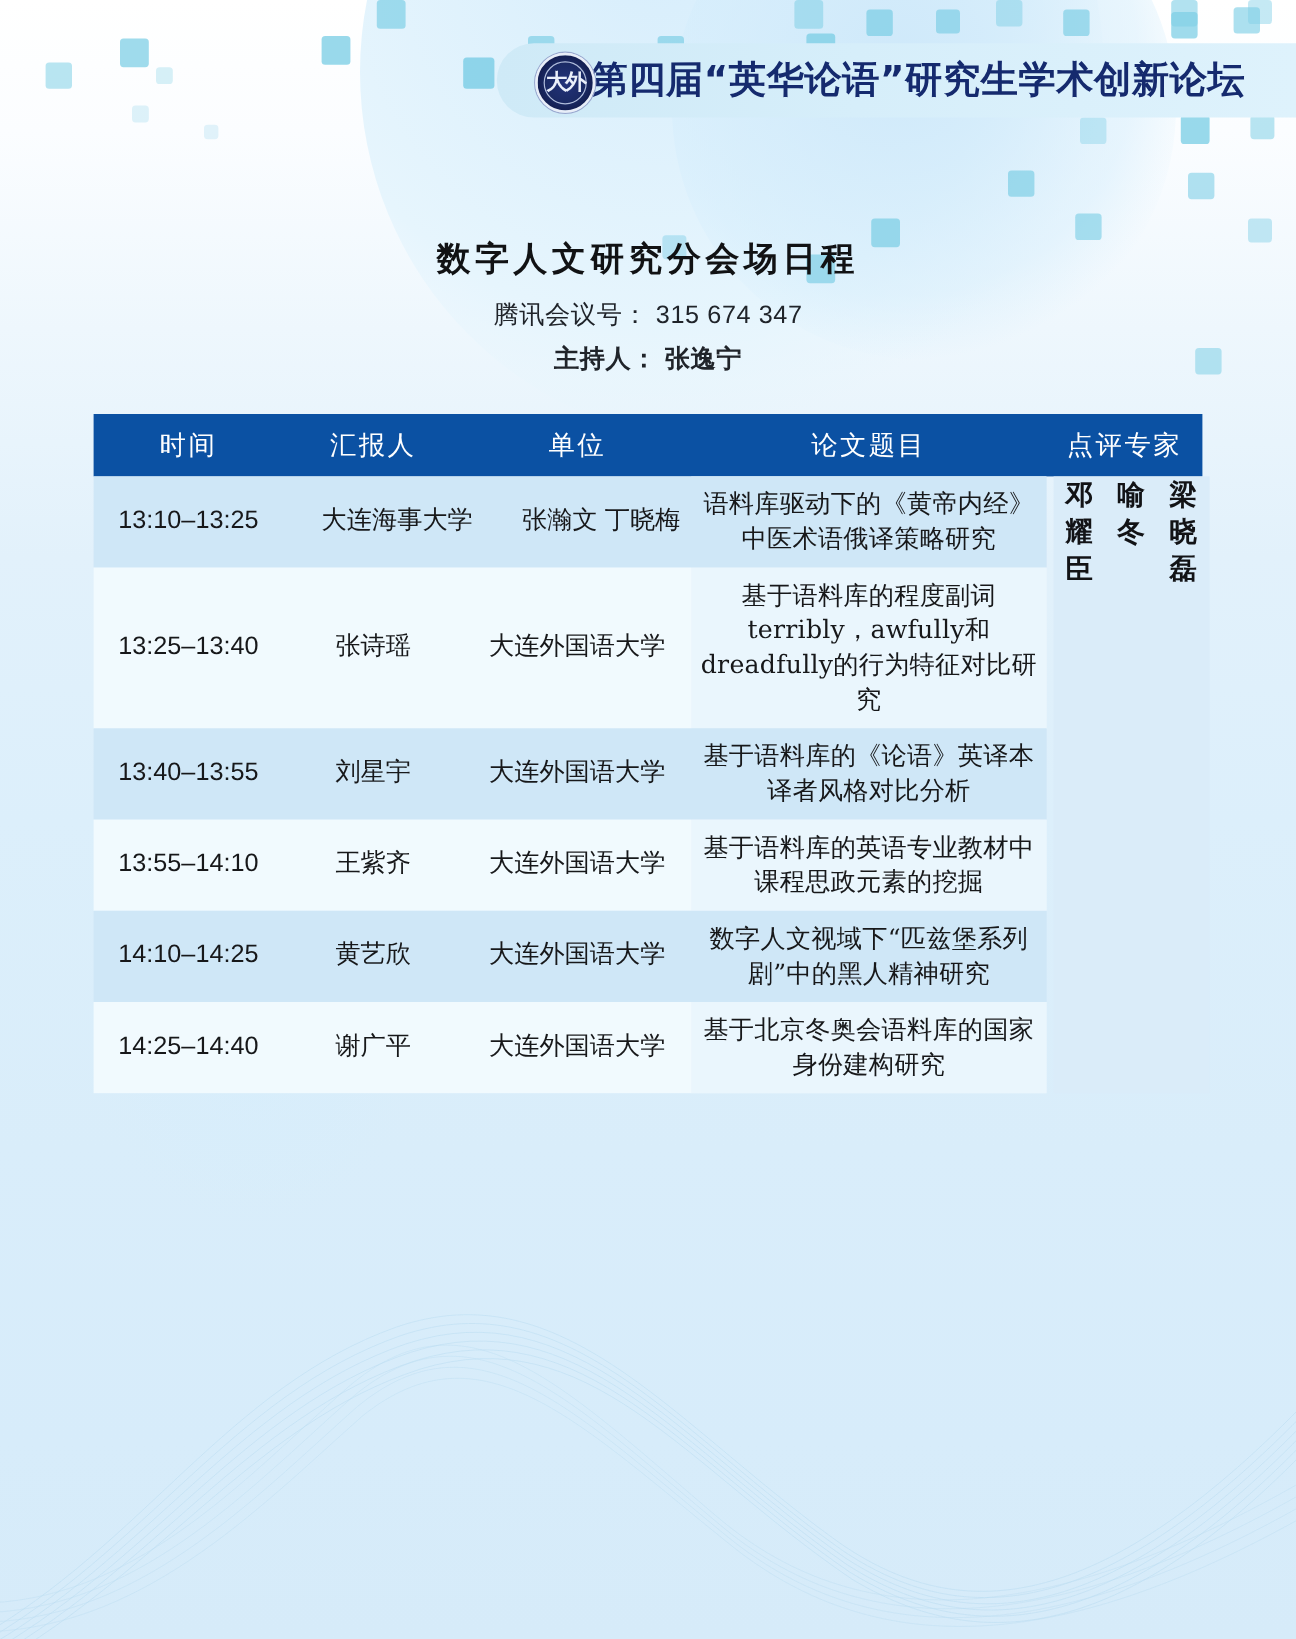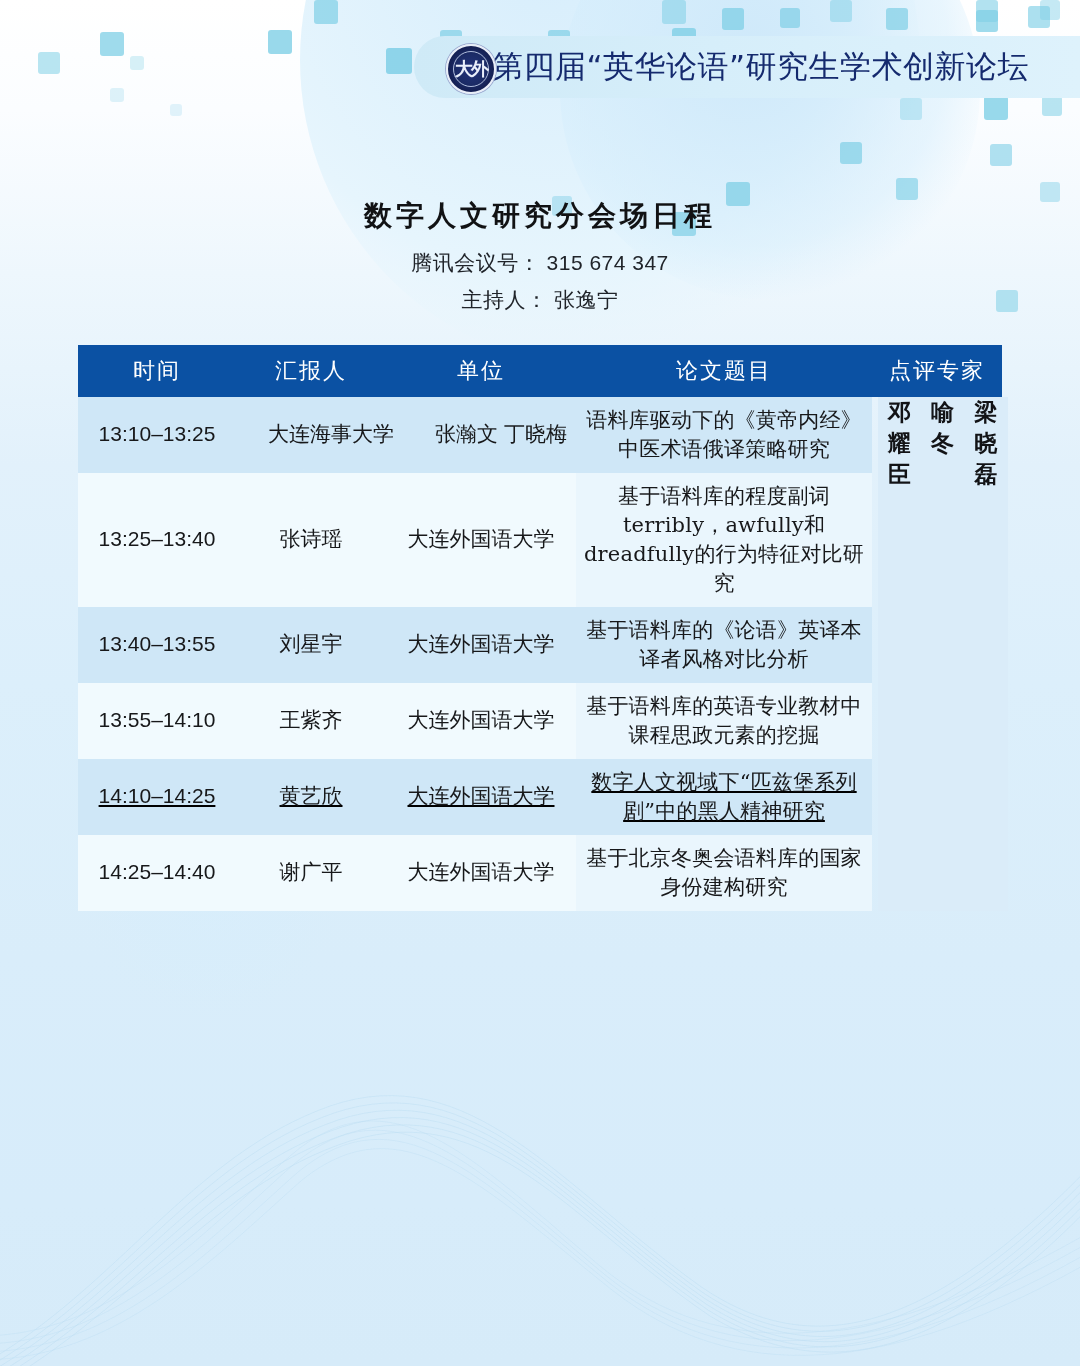--- a/index.html
+++ b/index.html
@@ -106,21 +106,21 @@
     font-size: 18px;
     font-weight: 700;
     line-height: 1;
     font-family: "DejaVu Sans", "Liberation Sans", sans-serif;
     letter-spacing: -2px;
   }
   .banner-title {
     margin-left: 44px;
     color: #152a6e;
     font-size: 31px;
-    font-weight: 400;
+    font-weight: 700;
     letter-spacing: 0.5px;
     white-space: nowrap;
     font-family: "DejaVu Sans", "Liberation Sans", sans-serif;
   }
 
   
   .title-block {
     position: absolute;
     left: 0;
     top: 198px;
@@ -136,21 +136,21 @@
     font-family: "DejaVu Sans", "Liberation Sans", sans-serif;
   }
   .sub-line {
     margin-top: 14px;
     color: #20242a;
     font-size: 21px;
     line-height: 1.55;
     letter-spacing: 0.5px;
     font-family: "Liberation Sans", "DejaVu Sans", sans-serif;
   }
-  .sub-line + .sub-line { margin-top: 4px; }
+  .sub-line + .sub-line { margin-top: 4px; font-weight: bold; }
 
   
   .table-wrap {
     position: absolute;
     left: 78px;
     top: 345px;
     width: 924px;
   }
   .thead {
     display: flex;
@@ -343,21 +343,21 @@
           <div class="cell col-title c-title">基于语料库的《论语》英译本译者风格对比分析</div>
         </div>
 
         <div class="trow even" style="min-height:74px;">
           <div class="cell col-time">13:55–14:10</div>
           <div class="cell col-person">王紫齐</div>
           <div class="cell col-org">大连外国语大学</div>
           <div class="cell col-title c-title">基于语料库的英语专业教材中课程思政元素的挖掘</div>
         </div>
 
-        <div class="trow odd" style="min-height:74px;text-decoration:underline;">
+        <div class="trow odd" style="min-height:74px;">
           <div class="cell col-time">14:10–14:25</div>
           <div class="cell col-person">黄艺欣</div>
           <div class="cell col-org">大连外国语大学</div>
           <div class="cell col-title c-title">数字人文视域下“匹兹堡系列剧”中的黑人精神研究</div>
         </div>
 
         <div class="trow even" style="min-height:74px;">
           <div class="cell col-time">14:25–14:40</div>
           <div class="cell col-person">谢广平</div>
           <div class="cell col-org">大连外国语大学</div>

